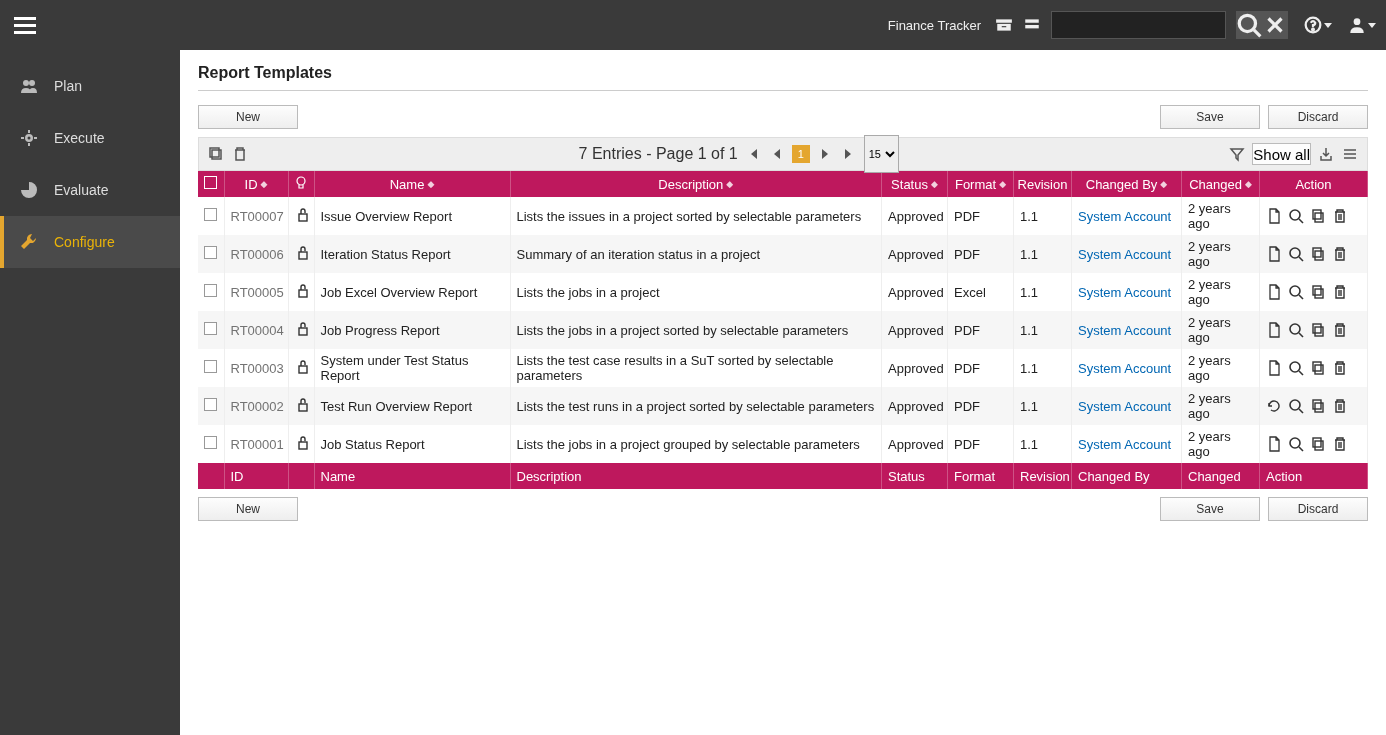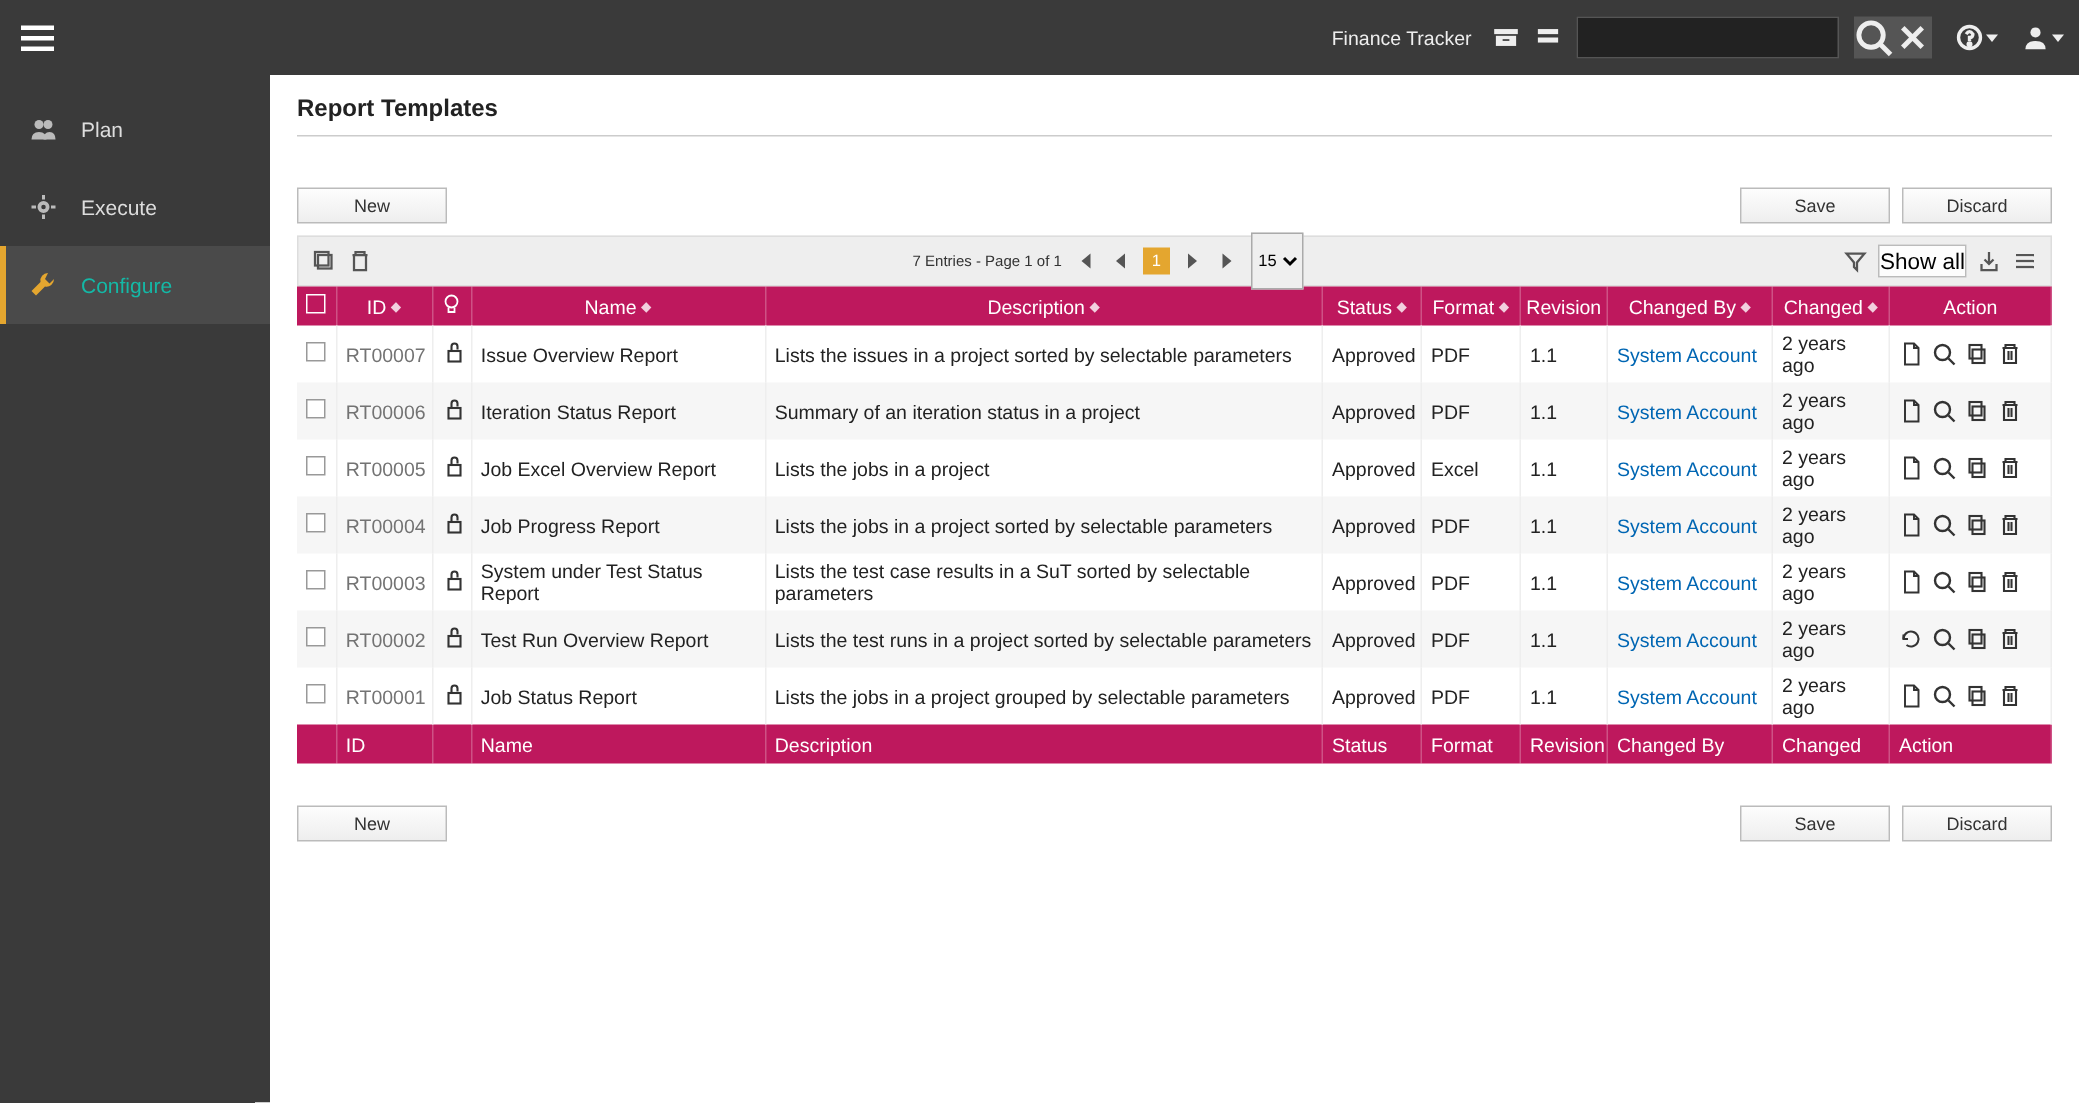--- a/index.html
+++ b/index.html
@@ -20,40 +20,40 @@
 .search-input { width: 175px; height: 28px; background: #222; border: 1px solid #555; color: #fff; padding: 0 6px; }
 .search-btns { display: flex; background: #555; height: 28px; align-items: center; }
 .search-btns .top-icon { width: 26px; height: 28px; justify-content: center; }
 .help-group, .user-group { display: flex; align-items: center; gap: 2px; cursor: pointer; margin-left: 6px; }
 .caret { width: 0; height: 0; border-left: 4px solid transparent; border-right: 4px solid transparent; border-top: 5px solid #eee; }
 
 
 .main { display: flex; height: calc(735px - 50px); }
 .sidebar { width: 180px; background: #3a3a3a; color: #ddd; padding-top: 10px; }
 .nav-item { display: flex; align-items: center; gap: 14px; height: 52px; padding-left: 18px; cursor: pointer; color: #ddd; font-size: 14px; }
-.nav-item.active { background: #4a4a4a; color: #14b8a6; border-left: 4px solid #e4a62f; padding-left: 14px; }
+.nav-item.active { background: #4a4a4a; color: #eab308; border-left: 4px solid #e4a62f; padding-left: 14px; }
 .nav-item.active .nav-icon { color: #e4a62f; }
 .nav-icon { width: 22px; height: 22px; display: flex; align-items: center; justify-content: center; color: #bbb; }
 .nav-icon svg { width: 20px; height: 20px; }
 
 .content { flex: 1; padding: 14px 18px; overflow: auto; background: #fff; }
 .page-title { font-size: 16px; font-weight: bold; color: #222; margin-bottom: 8px; }
 .hr { border: none; border-bottom: 1px solid #ccc; margin-bottom: 14px; }
 
 
 .btn-row { display: flex; align-items: center; gap: 8px; margin-bottom: 8px; }
 .btn-row .spacer { flex: 1; }
-.btn { min-width: 100px; height: 24px; background: linear-gradient(#fdfdfd,#eee); border: 1px solid #bbb; font-size: 12px; cursor: pointer; color: #333; margin-top: 20px; }
+.btn { min-width: 100px; height: 24px; background: linear-gradient(#fdfdfd,#eee); border: 1px solid #bbb; font-size: 12px; cursor: pointer; color: #333; }
 
 
 .table-ctl { display: flex; align-items: center; gap: 6px; background: #eee; border: 1px solid #ddd; padding: 4px 8px; height: 34px; }
 .ctl-icon { width: 18px; height: 18px; display: flex; align-items: center; justify-content: center; color: #555; cursor: pointer; }
 .ctl-icon svg { width: 16px; height: 16px; }
 .ctl-spacer { flex: 1; }
-.entries-label { font-size: 10px; color: #333; }
+.entries-label { font-size: 16px; color: #333; }
 .page-num { width: 18px; height: 18px; background: #e4a62f; color: #fff; display: flex; align-items: center; justify-content: center; font-size: 11px; }
 .page-select { height: 38px; font-size: 11px; border: 1px solid #aaa; }
 .showall-btn { height: 22px; font-size: 15px; padding: 0 0; border: 1px solid #bbb; background: #fdfdfd; cursor: pointer; }
 
 
 table.grid { width: 100%; border-collapse: collapse; table-layout: fixed; }
 table.grid thead th, table.grid tfoot th { background: #be185d; color: #fff; font-weight: normal; font-size: 13px; padding: 4px 6px; text-align: left; border-right: 1px solid rgba(255,255,255,.25); height: 26px; white-space: nowrap; }
 table.grid thead th .sort { font-size: 9px; margin-left: 3px; opacity: .8; }
 table.grid tbody td { padding: 4px 6px; font-size: 13px; color: #222; border-right: 1px solid #eee; vertical-align: middle; }
 table.grid tbody tr:nth-child(even) { background: #f6f6f6; }
@@ -153,20 +153,29 @@
       </div>
       <div class="nav-item">
         <span class="nav-icon">
           <svg viewBox="0 0 20 20" fill="currentColor">
             <path d="M10 6 A4 4 0 1 1 10 14 A4 4 0 1 1 10 6 M10 8.5 A1.5 1.5 0 1 0 10 11.5 A1.5 1.5 0 1 0 10 8.5"></path>
             <path d="M9 2 L11 2 L11 5 L9 5 Z M9 15 L11 15 L11 18 L9 18 Z M2 9 L5 9 L5 11 L2 11 Z M15 9 L18 9 L18 11 L15 11 Z"></path>
           </svg>
         </span>
         <span>Execute</span>
       </div>
+      <div class="nav-item">
+        <span class="nav-icon">
+          <svg viewBox="0 0 20 20" fill="currentColor">
+            <path d="M10 2 A8 8 0 1 1 2 10 L10 10 Z"></path>
+            <path d="M10 2 A8 8 0 0 1 18 10 L10 10 Z" opacity=".5"></path>
+          </svg>
+        </span>
+        <span>Evaluate</span>
+      </div>
       <div class="nav-item active">
         <span class="nav-icon">
           <svg viewBox="0 0 20 20" fill="currentColor">
             <path d="M13 2 A5 5 0 0 0 8 8 L2 14 L5 17 L11 11 A5 5 0 0 0 17 6 L14 9 L11 6 Z"></path>
           </svg>
         </span>
         <span>Configure</span>
       </div>
     </div>
 

